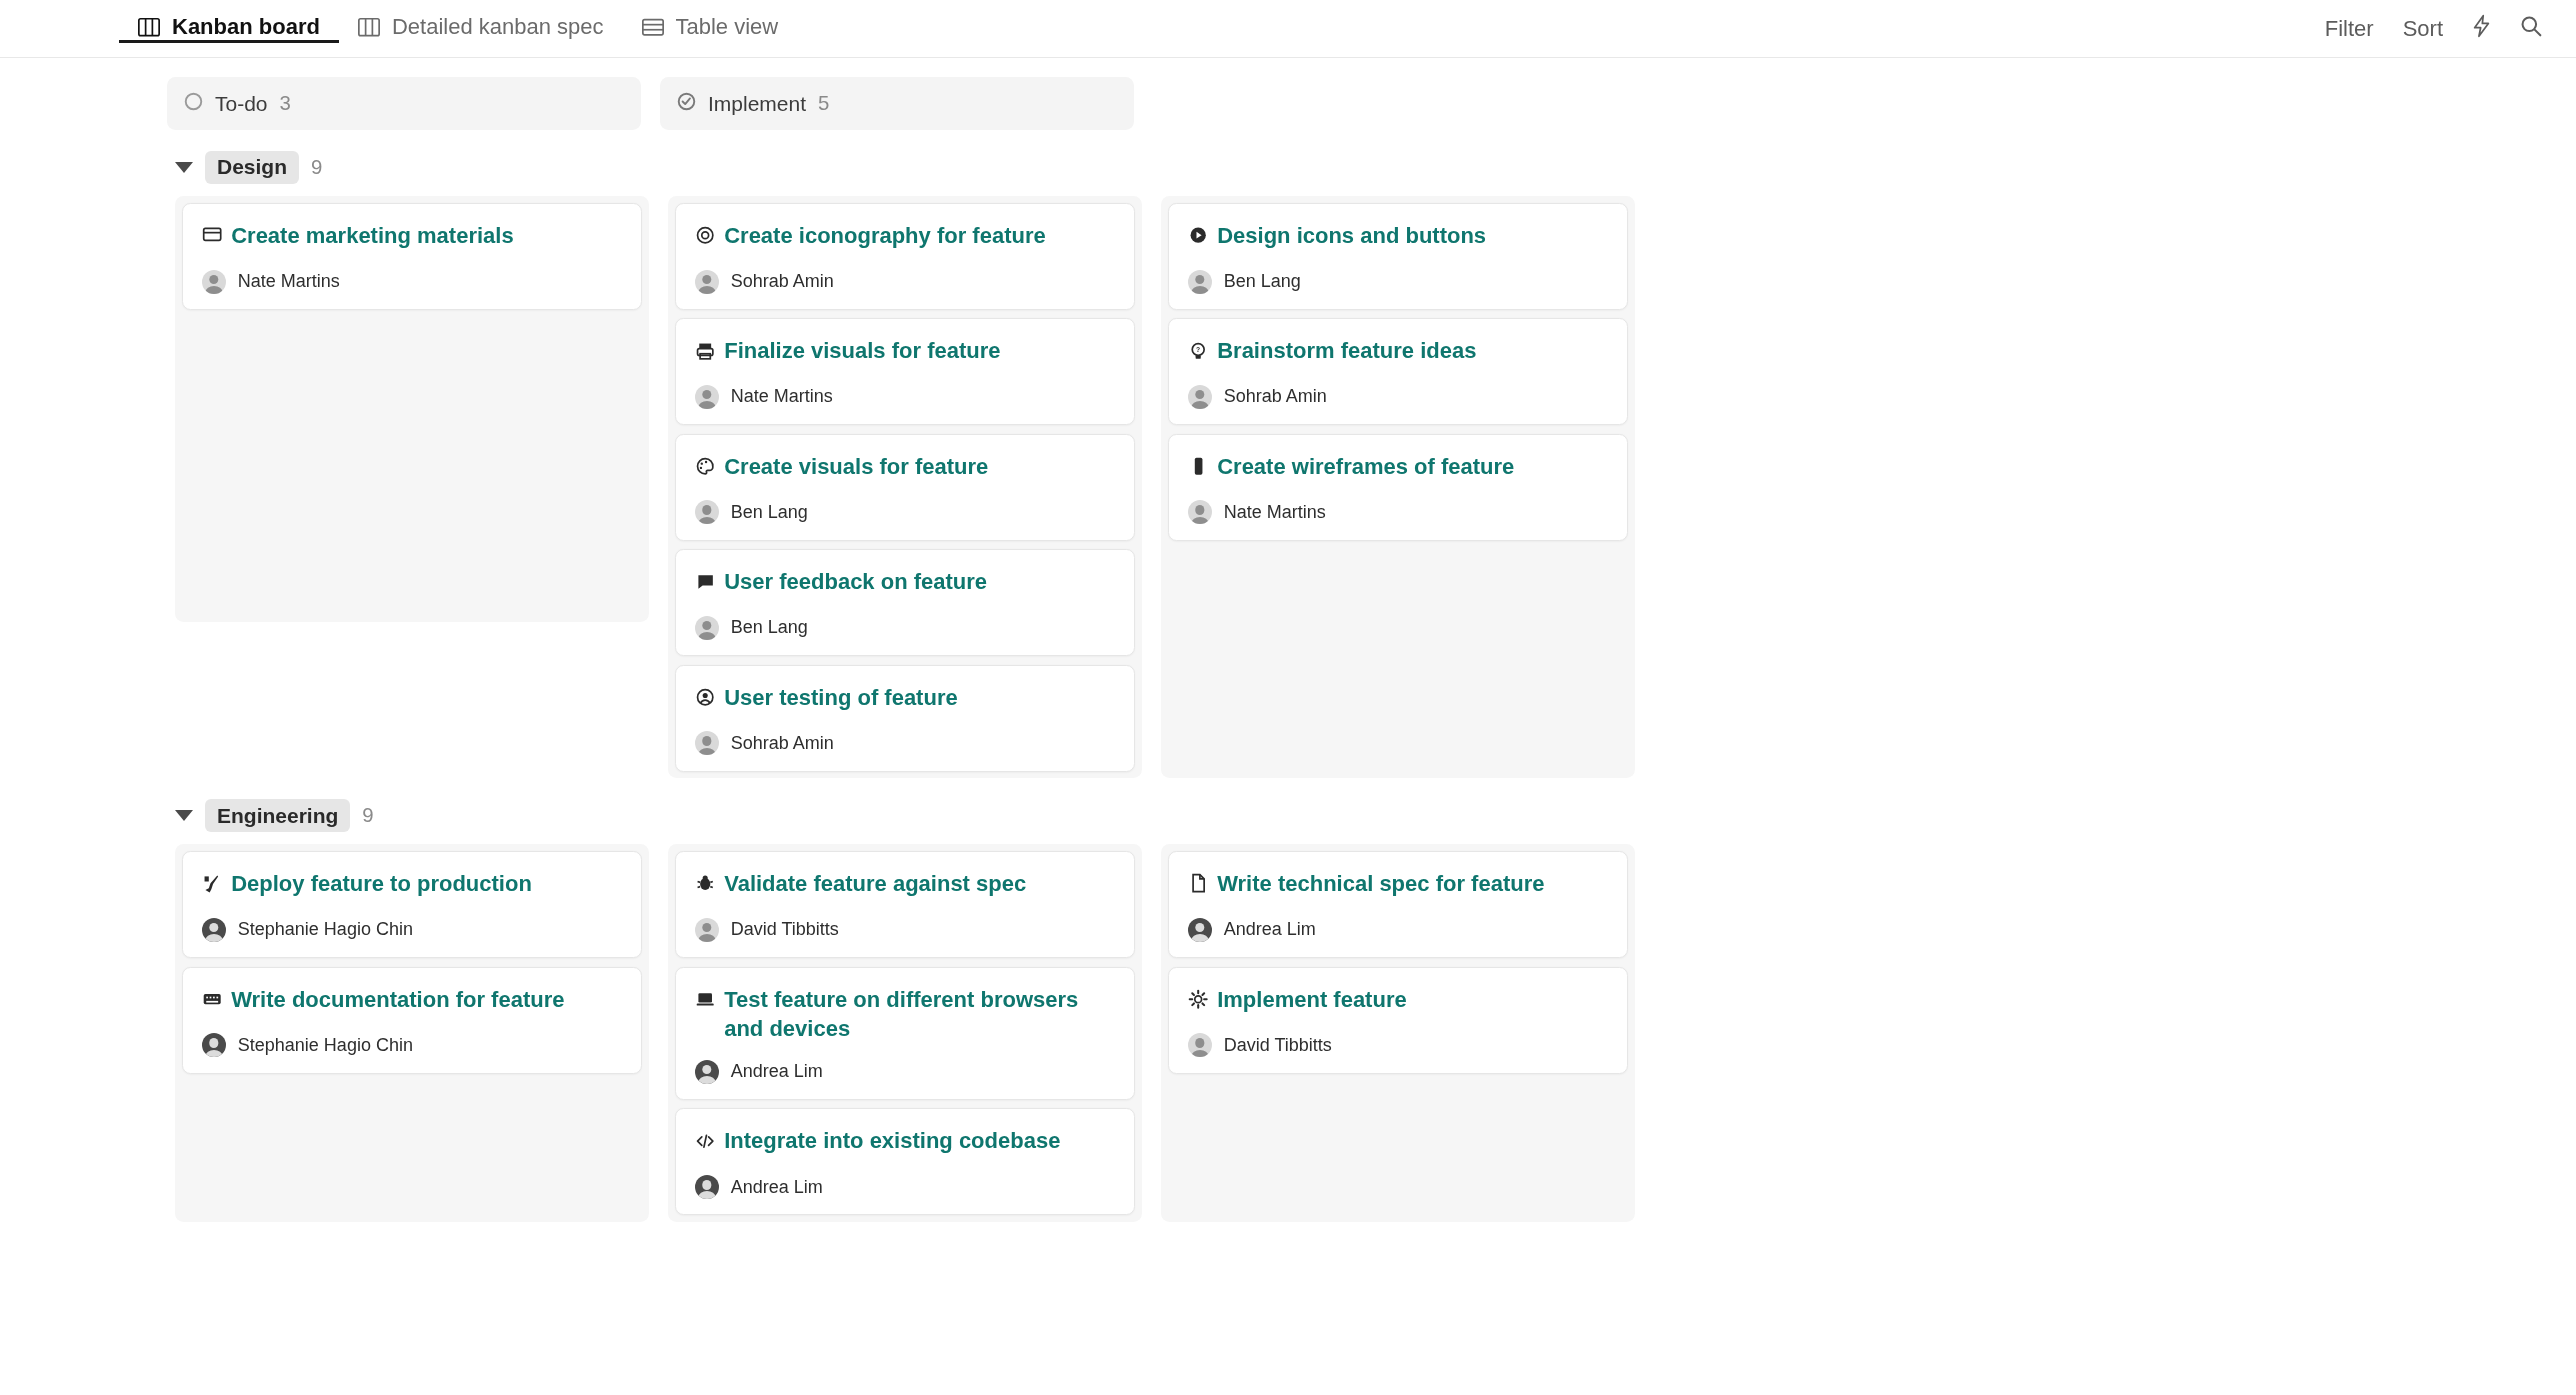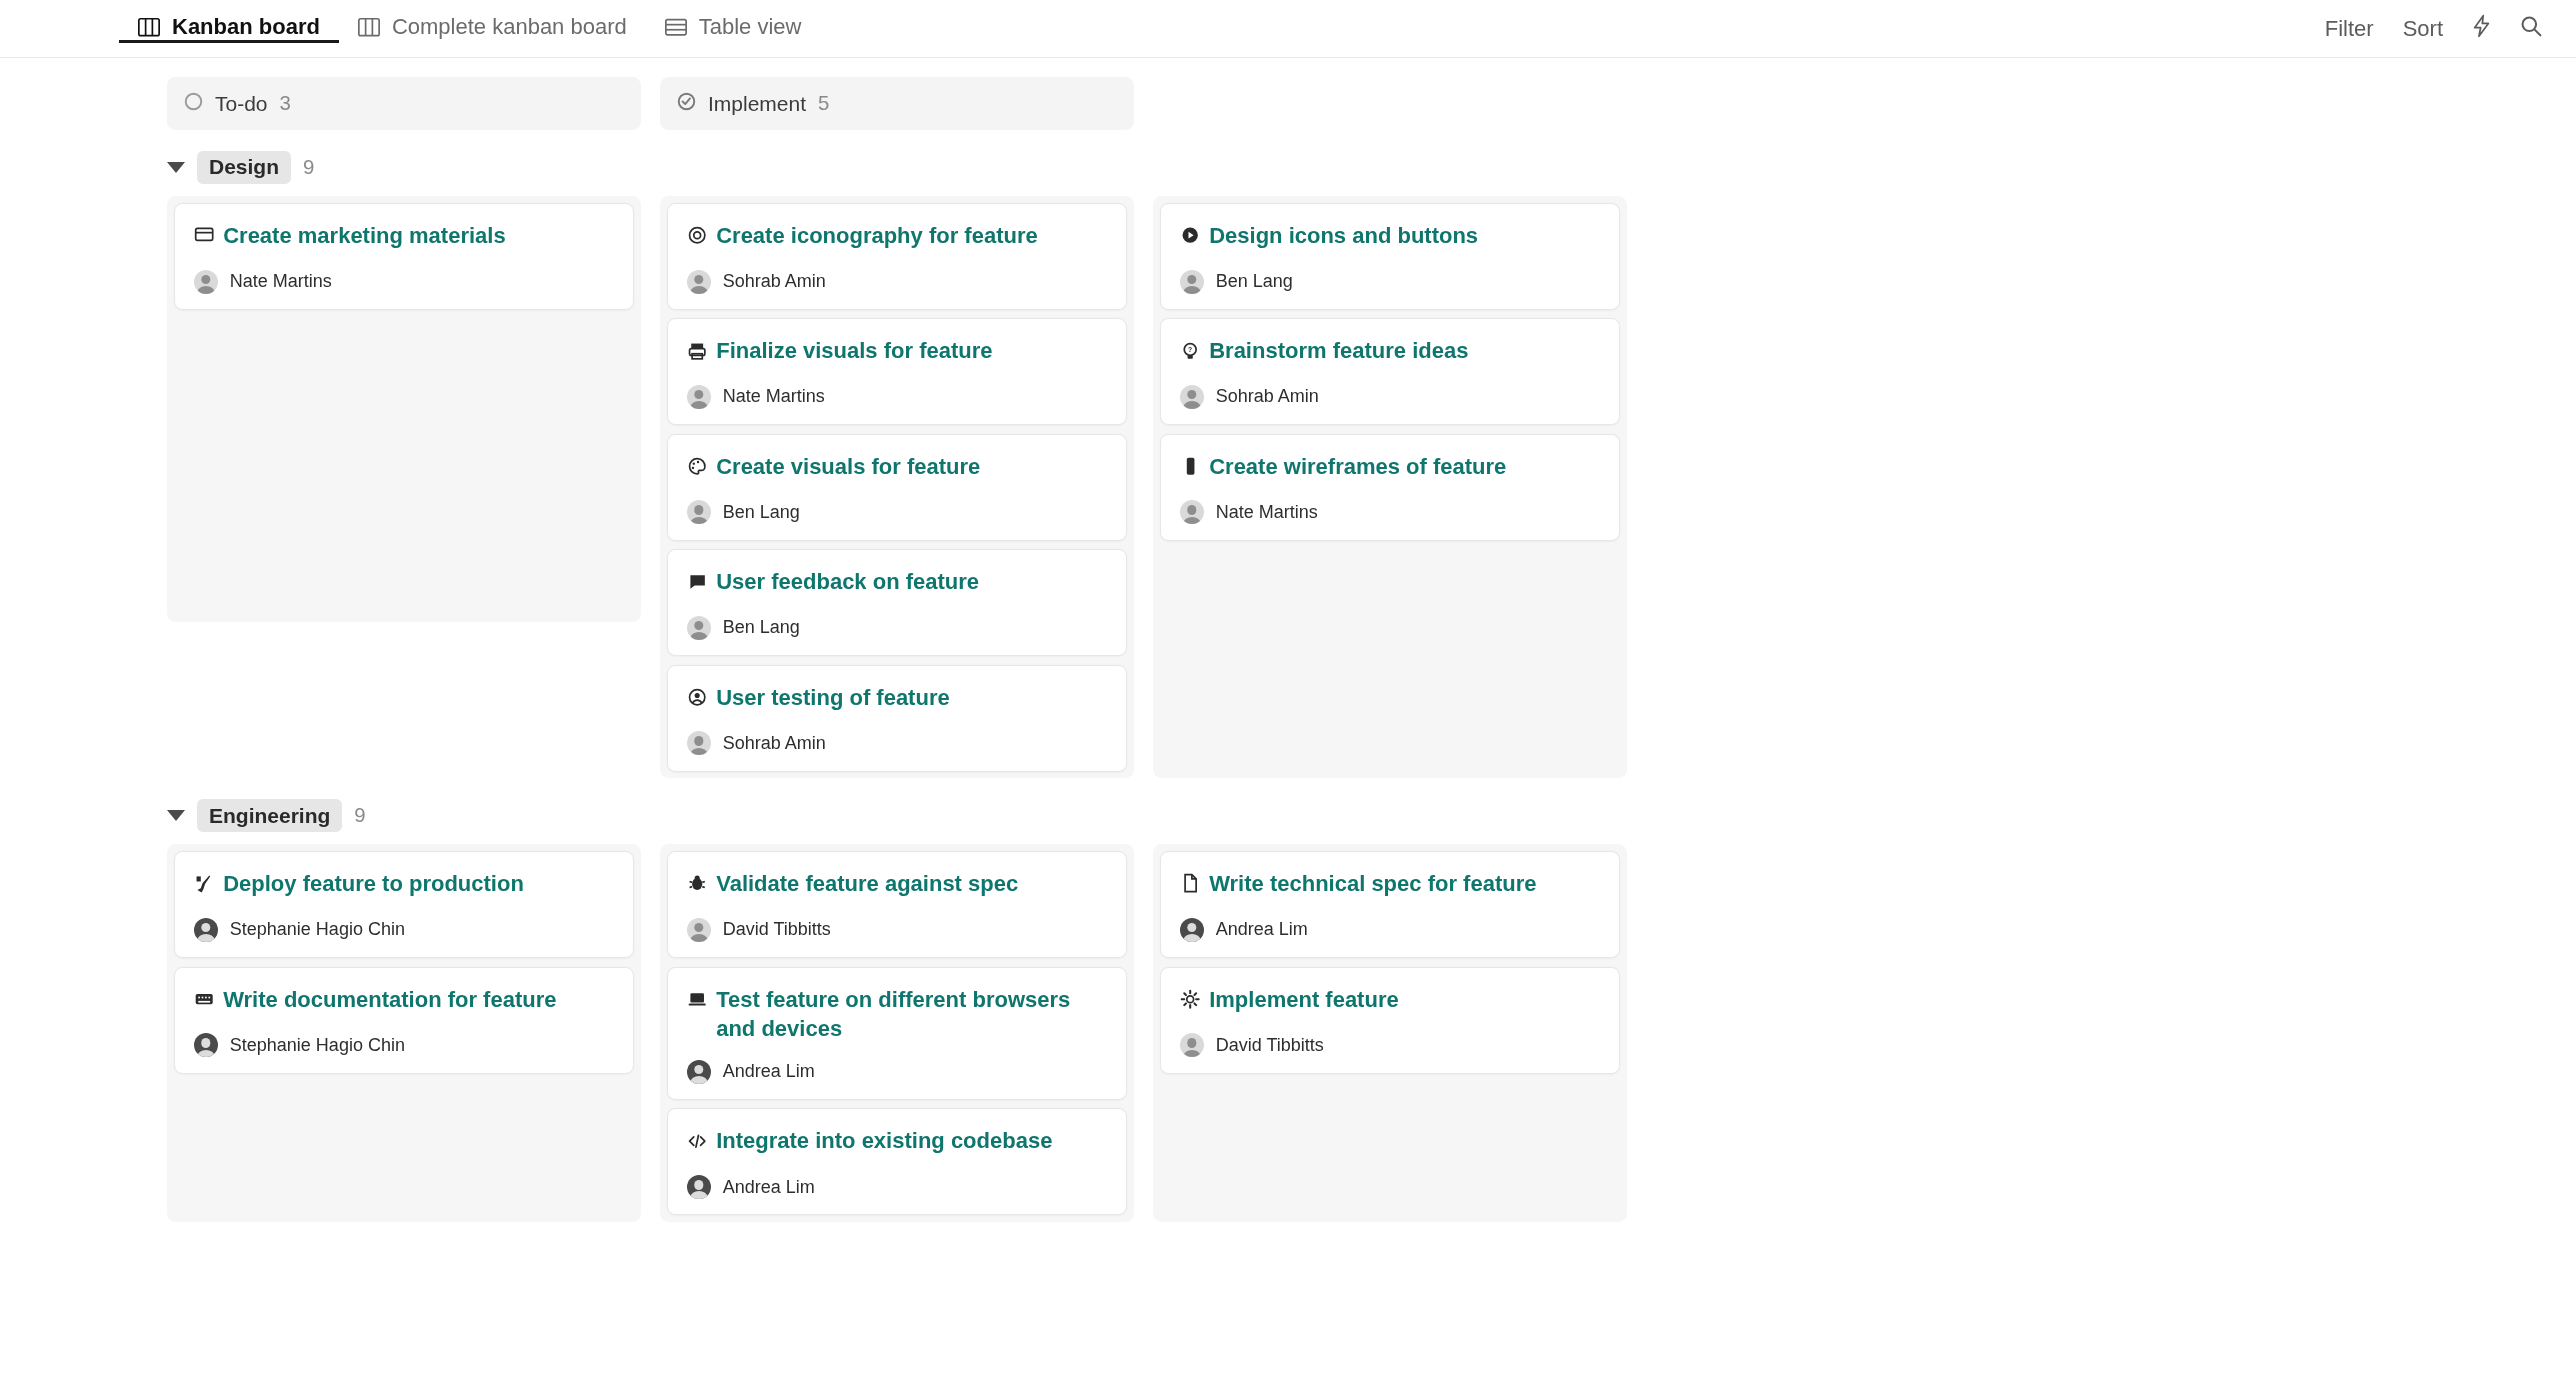--- a/index.html
+++ b/index.html
@@ -65,21 +65,21 @@
     align-items: center;
     gap: 12px;
     padding: 0 17px;
     font-size: 21px;
   }
   .col-header.inprogress { background: #eaf3fb; }
   .col-title { font-weight: normal; color: #3c3c3c; }
   .col-header.inprogress .col-title { color: #2b7cc9; }
   .col-count { color: #8a8a8a; font-size: 20.4px; }
 
-  .group { margin-top: 15.3px; }
+  .group { margin-top: 15.3px; margin-left: 8px; }
   .group-head {
     display: flex;
     align-items: center;
     gap: 12px;
     padding-left: 167px;
     height: 44px;
   }
   .caret {
     width: 0; height: 0;
     border-left: 9.4px solid transparent;
@@ -186,21 +186,21 @@
     </div>
 
     <div class="tab">
       <span>
         <svg width="22" height="20.4" viewBox="0 0 26 24">
             <rect x="1" y="2" width="24" height="20" rx="2" fill="none" stroke="#6b6b6b" stroke-width="2"></rect>
             <line x1="9" y1="2" x2="9" y2="22" stroke="#6b6b6b" stroke-width="2"></line>
             <line x1="17" y1="2" x2="17" y2="22" stroke="#6b6b6b" stroke-width="2"></line>
           </svg>
       </span>
-      <span>Complete kanban board</span>
+      <span>Detailed kanban spec</span>
     </div>
 
     <div class="tab">
       <span>
         <svg width="22" height="20.4" viewBox="0 0 26 24">
             <rect x="1" y="3" width="24" height="18" rx="2" fill="none" stroke="#6b6b6b" stroke-width="2"></rect>
             <line x1="1" y1="9" x2="25" y2="9" stroke="#6b6b6b" stroke-width="2"></line>
             <line x1="1" y1="15" x2="25" y2="15" stroke="#6b6b6b" stroke-width="2"></line>
           </svg>
       </span>

